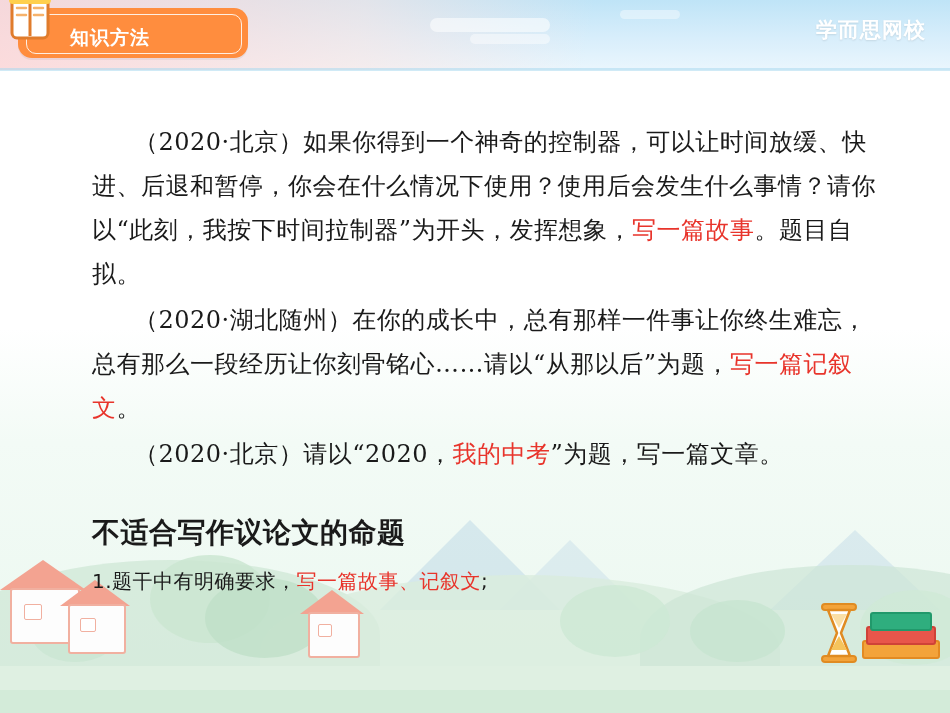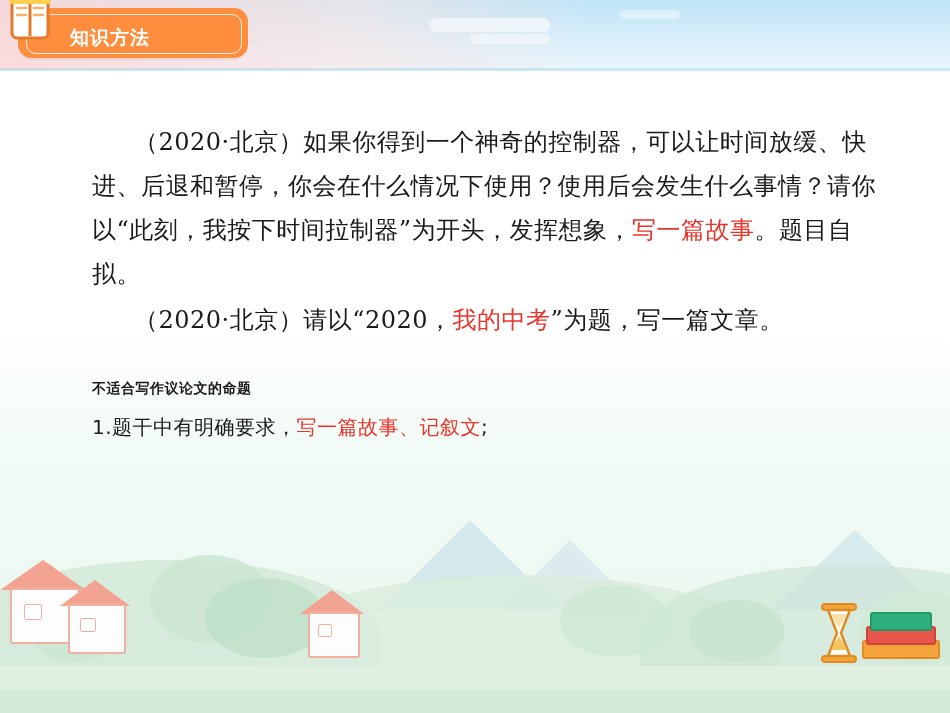--- a/index.html
+++ b/index.html
@@ -106,21 +106,21 @@
     line-height:44px;
     color:#1a1a1a;
     text-indent:42px;
     margin:0 0 2px 0;
     letter-spacing:.5px;
   }
   .red{color:#e8342b;}
   .sub-head{
     margin-top:38px;
     font-family:"DejaVu Sans","Liberation Sans",sans-serif;
-    font-size:14px;font-weight:bold;color:#1a1a1a;
+    font-size:28px;font-weight:bold;color:#1a1a1a;
     letter-spacing:.5px;
   }
   .bullet{
     margin-top:16px;
     font-family:"DejaVu Sans","Liberation Sans",sans-serif;
     font-size:20px;color:#1a1a1a;letter-spacing:.5px;
   }
   .bullet .red{font-weight:normal;}
   .bullet .redb{color:#e8342b;font-weight:bold;}
   
@@ -182,24 +182,28 @@
     <span class="tab-title">知识方法</span>
   </div>
   <span class="book-icon">
     <svg width="44" height="50" viewBox="0 0 44 50">
       <rect x="4" y="4" width="36" height="40" rx="5" fill="#ffffff" stroke="#e07c2c" stroke-width="3"></rect>
       <path d="M22 8 V42" stroke="#e07c2c" stroke-width="3"></path>
       <path d="M9 14 H18 M9 21 H18 M26 14 H35 M26 21 H35" stroke="#f6b26b" stroke-width="2.5" stroke-linecap="round"></path>
       <rect x="1" y="1" width="42" height="9" rx="4" fill="#ffd04d"></rect>
     </svg>
   </span>
+  <div class="logo">学而思网校</div>
 
   <div class="content">
     <p class="para">
       <span>（2020·北京）如果你得到一个神奇的控制器，可以让时间放缓、快进、后退和暂停，你会在什么情况下使用？使用后会发生什么事情？请你以“此刻，我按下时间拉制器”为开头，发挥想象，</span><span class="red">写一篇故事</span><span>。题目自拟。</span>
+    </p>
+    <p class="para">
+      <span>（2020·湖北随州）在你的成长中，总有那样一件事让你终生难忘，总有那么一段经历让你刻骨铭心……请以“从那以后”为题，</span><span class="red">写一篇记叙文</span><span>。</span>
     </p>
     <p class="para">
       <span>（2020·北京）请以“2020，</span><span class="red">我的中考</span><span>”为题，写一篇文章。</span>
     </p>
 
     <div class="sub-head">不适合写作议论文的命题</div>
 
     <div class="bullet">
       <span>1.题干中有明确要求，</span><span class="red">写一篇故事、记叙文</span><span>;</span>
     </div>

